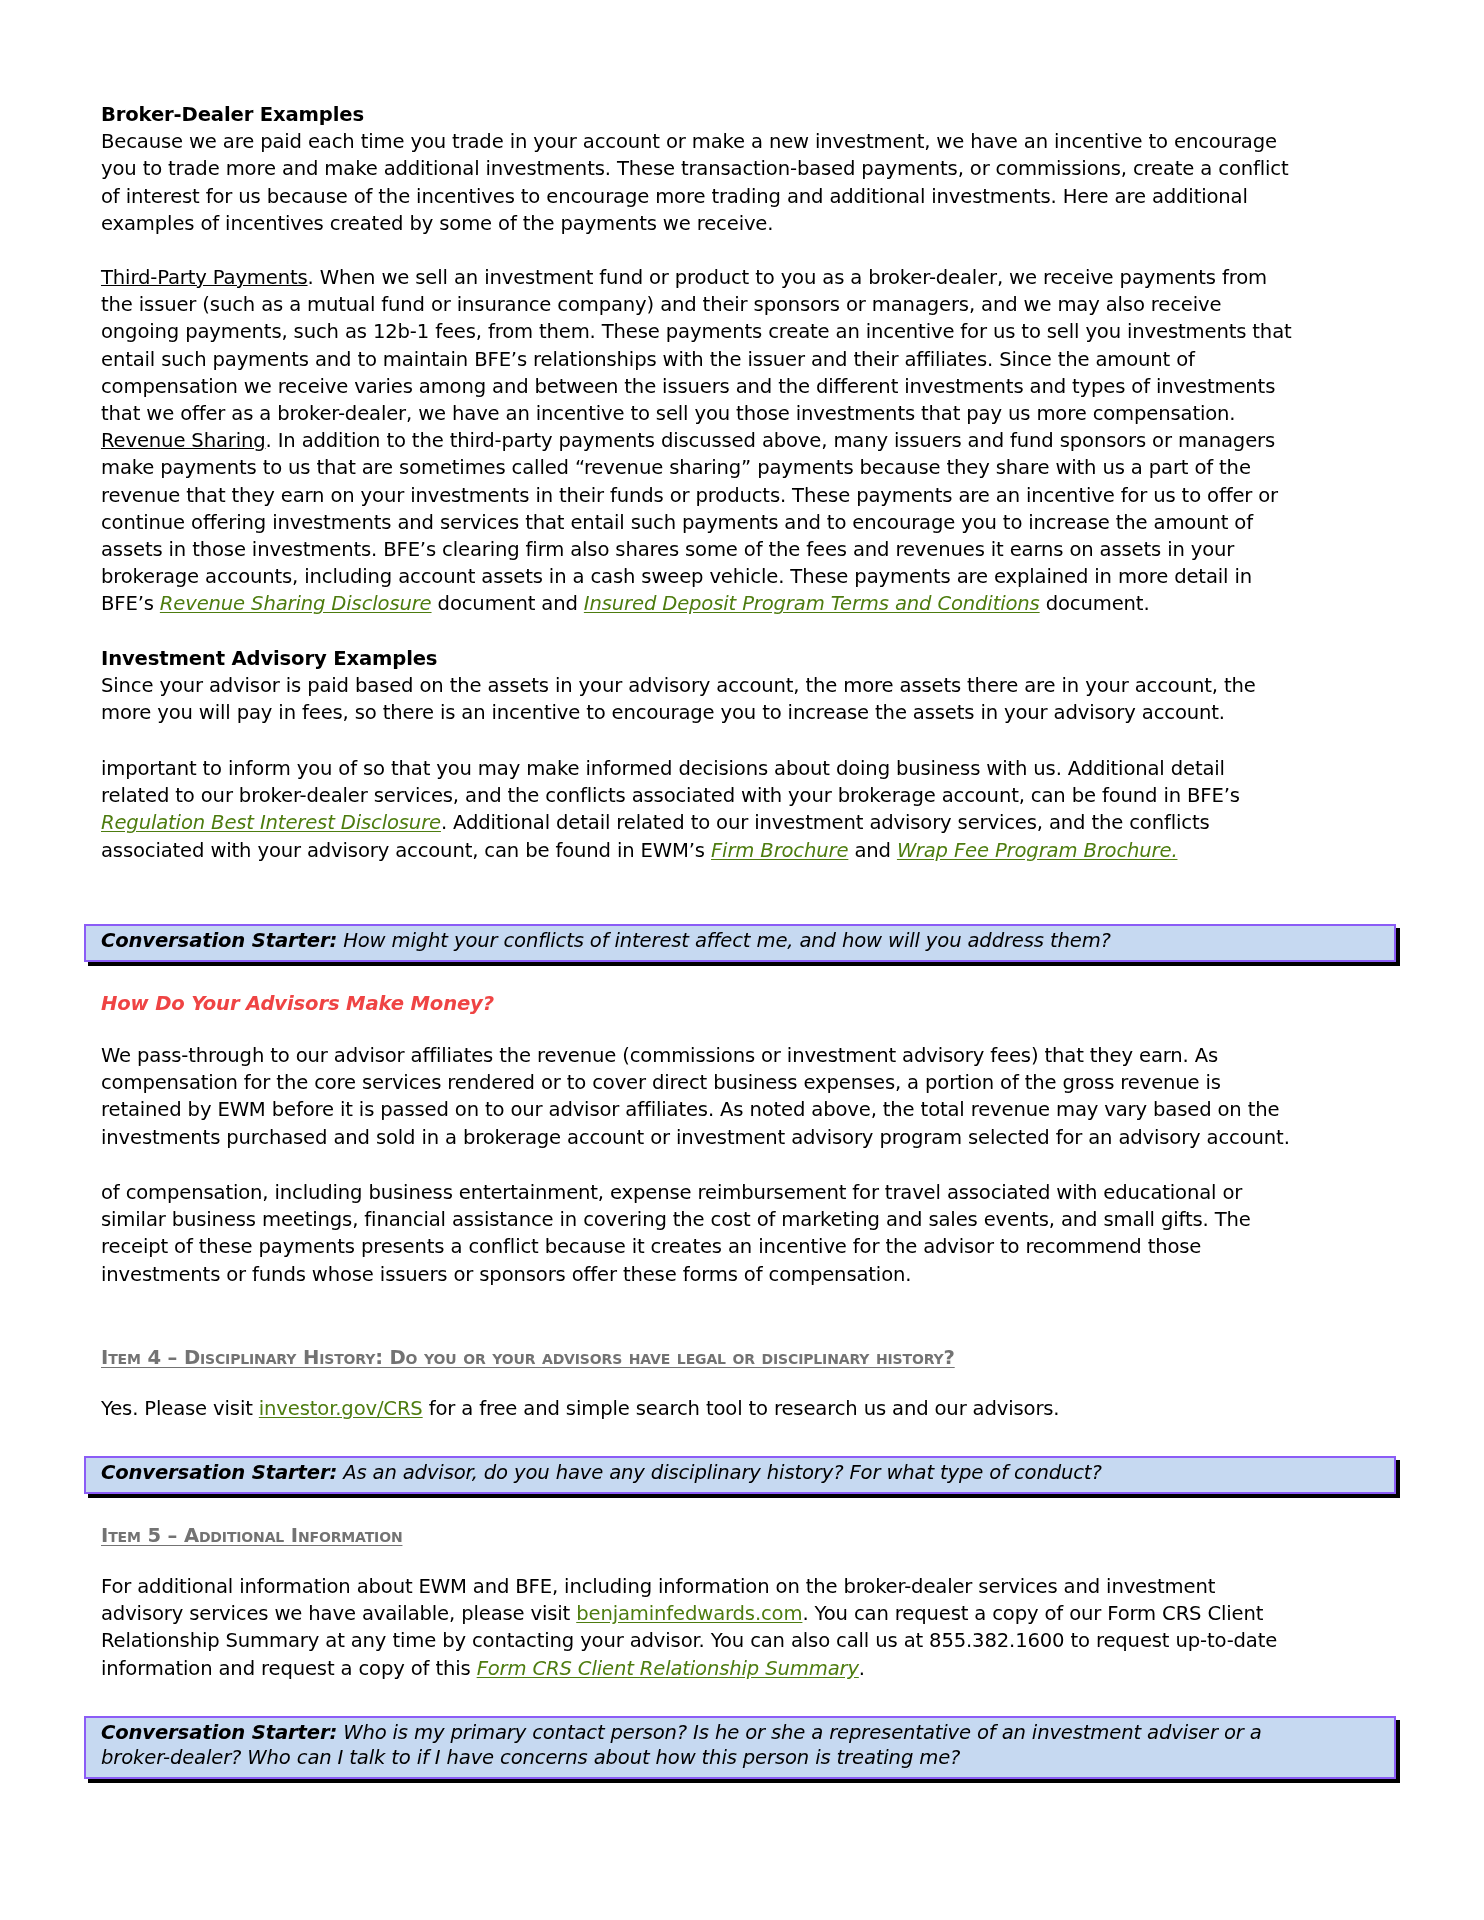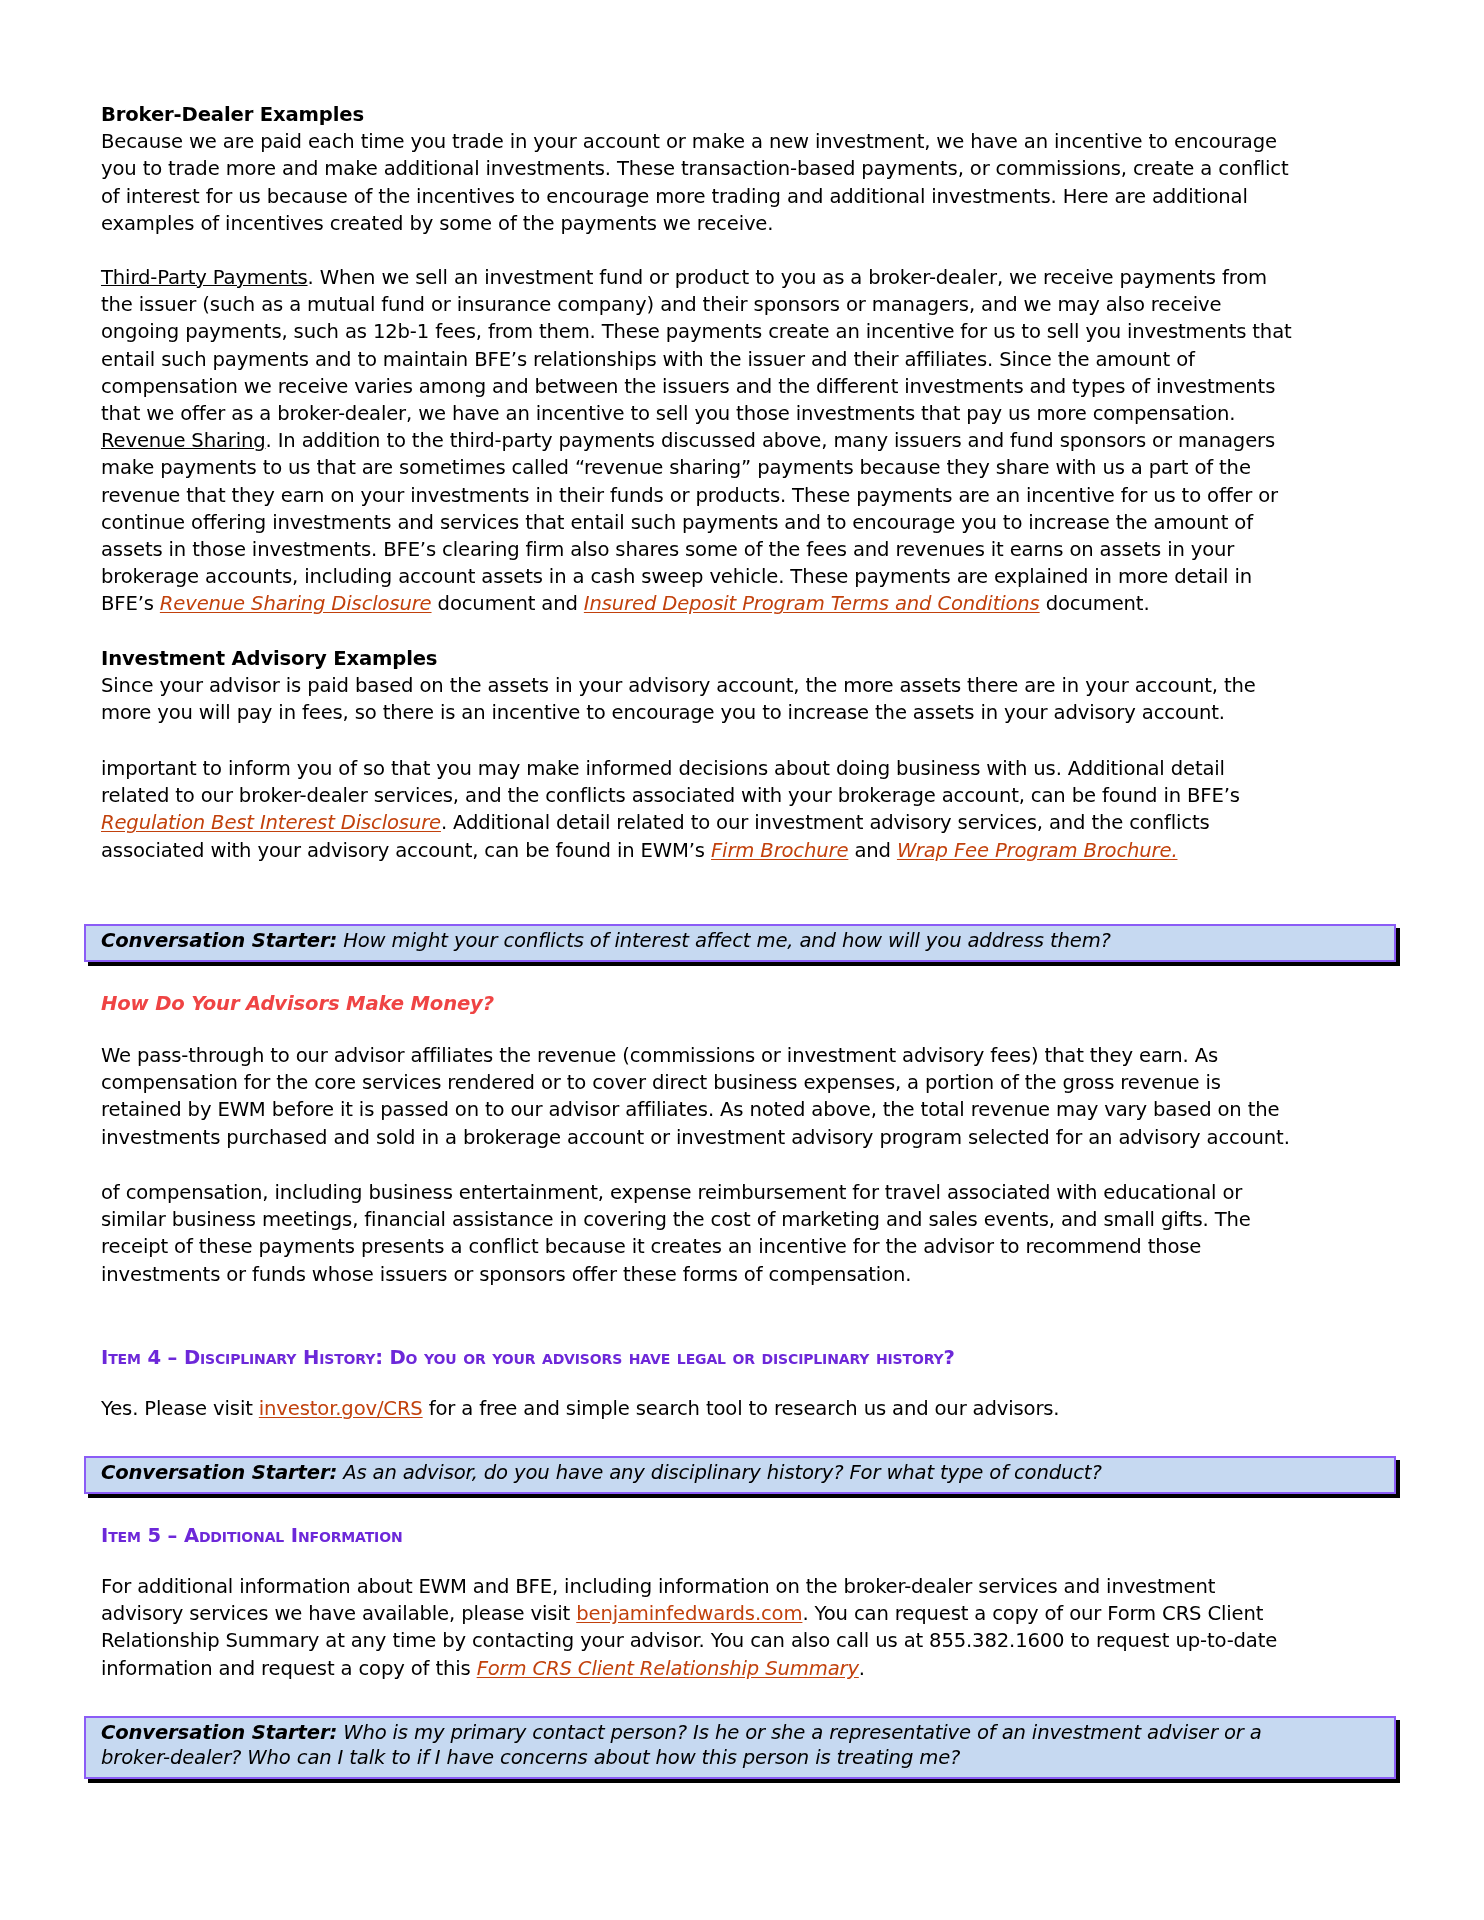--- a/index.html
+++ b/index.html
@@ -3,24 +3,24 @@
 <meta charset="utf-8">
 <style>
   html, body { margin:0; padding:0; background:#ffffff; }
   body { width:1484px; height:1920px; position:relative; overflow:hidden;
          font-family:"DejaVu Sans", sans-serif; color:#000; }
   .block { position:absolute; left:101px; width:1300px; }
   .line { display:block; white-space:nowrap; font-size:19.6px; line-height:27.2px; height:27.2px; letter-spacing:-0.15px; }
   .b { font-weight:bold; }
   .i { font-style:italic; }
   .u { text-decoration:underline;text-align:center; }
-  .link { color:#c2410c; text-decoration:underline; text-underline-offset:2px; }
+  .link { color:#4d7c0f; text-decoration:underline; text-underline-offset:2px; }
   .link.i { font-style:italic; }
   .heading-blue { color:#ef4444; font-weight:bold; font-style:italic; }
-  .item-head { color:#6d28d9; font-weight:bold; font-variant:small-caps; text-underline-offset:3px; }
+  .item-head { color:#737373; font-weight:bold; text-decoration:underline; font-variant:small-caps; text-underline-offset:3px; }
   .item-head .line { font-size:19.6px; }
   .convo { position:absolute; left:84px; width:1312px; background:#c6d9f1;
            border:2px solid #8b5cf6; box-shadow:4px 4px 0 #000; box-sizing:border-box; }
   .convo .inner { position:absolute; left:15px; top:3px; right:8px; }
   .convo .line { line-height:24.5px; height:24.5px; }
 </style>
 </head>
 <body>
 
 <div class="block" style="top:101px">

